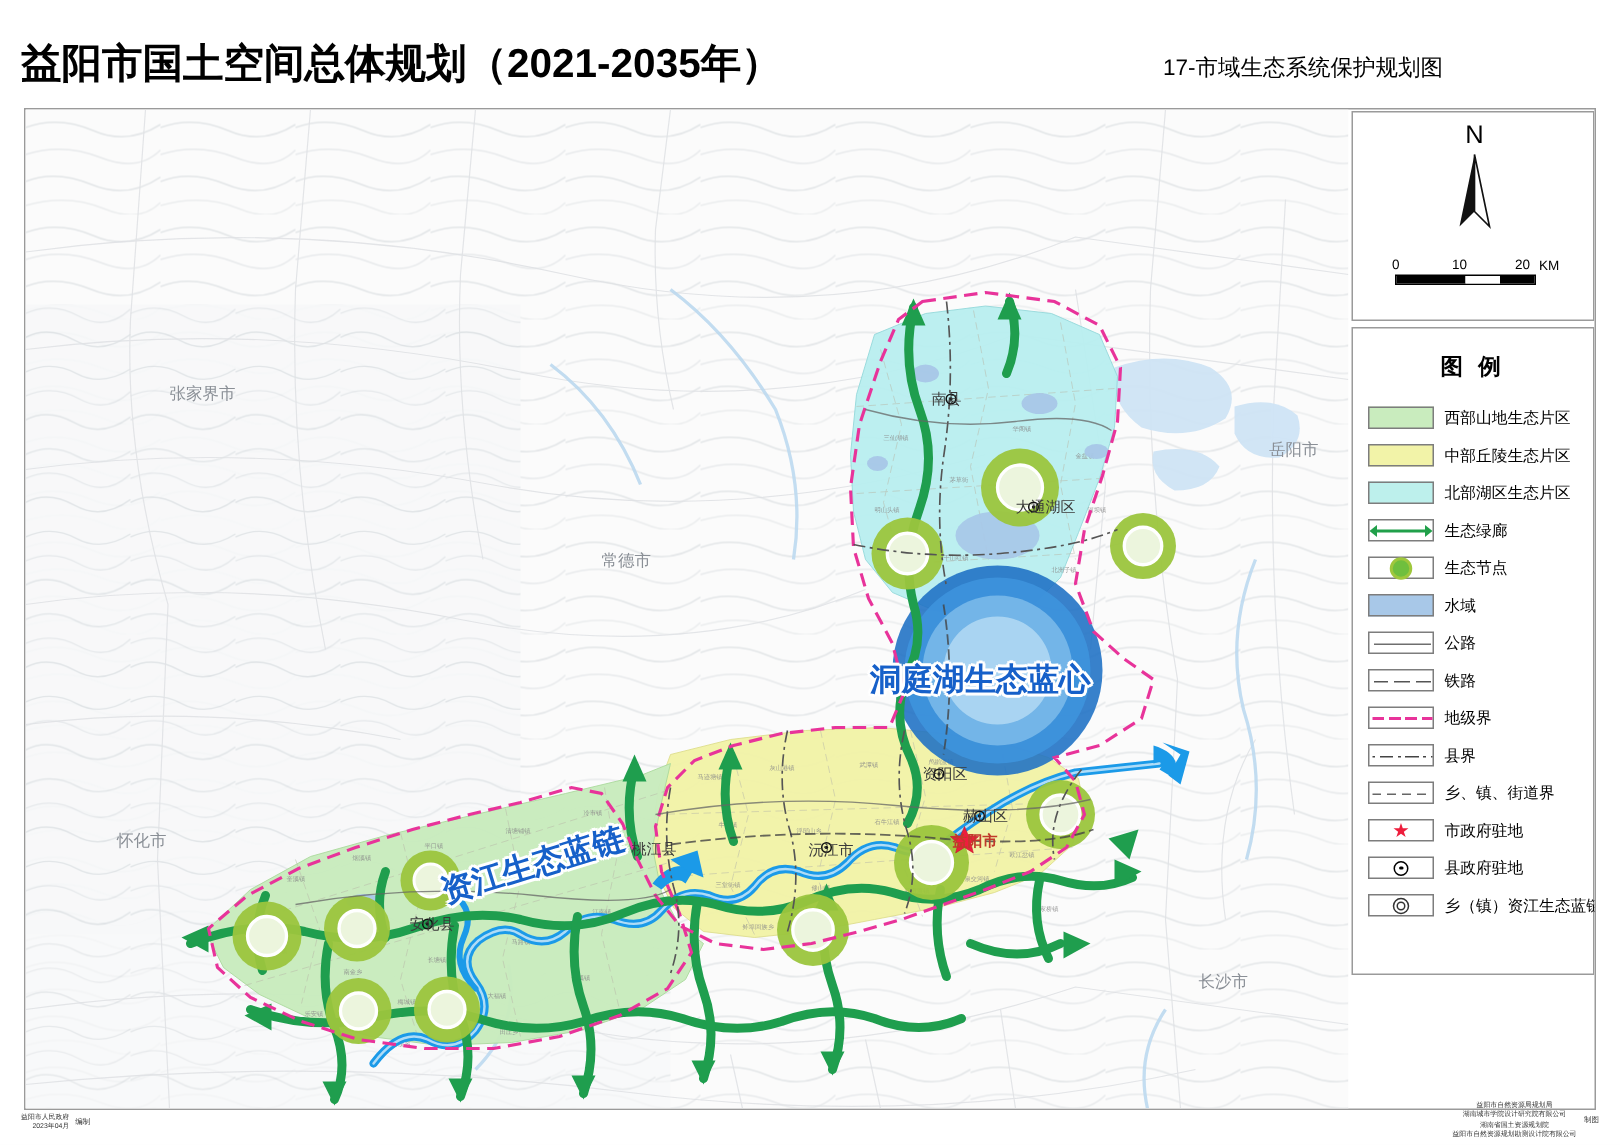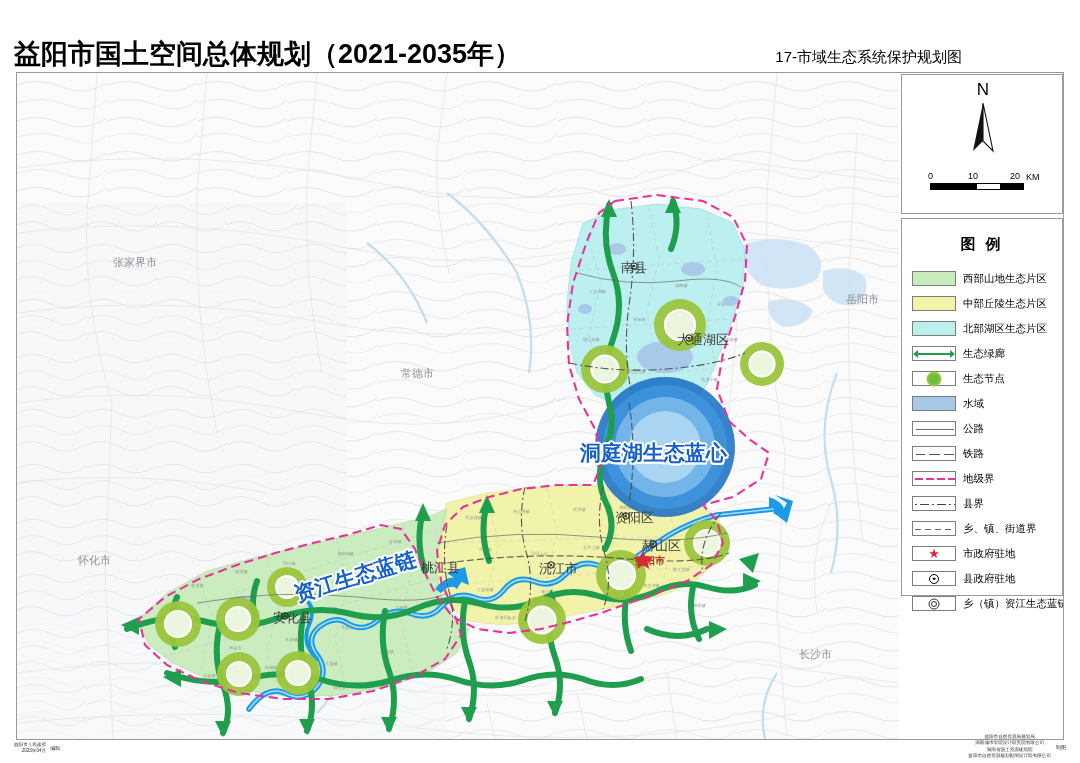--- a/index.html
+++ b/index.html
@@ -6,21 +6,21 @@
   html, body { margin:0; padding:0; }
   body {
     width:1080px; height:763px;
     background:#ffffff;
     font-family:"Liberation Sans","DejaVu Sans",sans-serif;
     overflow:hidden;
     position:relative;
   }
 
   
-  #header { position:absolute; left:0; top:12px; width:974px; height:72px; }
+  #header { position:absolute; left:0; top:0; width:974px; height:72px; }
   #title {
     position:absolute; left:14px; top:24px;
     font-size:27px; font-weight:bold; color:#000;
     letter-spacing:0px; white-space:nowrap;
   }
   #subtitle {
     position:absolute; right:12px; top:36px;
     font-size:15px; color:#000; white-space:nowrap;
   }
 
@@ -39,21 +39,21 @@
   #map-canvas svg { position:absolute; left:0; top:0; }
 
   
   #panel-north {
     position:absolute; left:884px; top:1px;
     width:162px; height:140px;
     border:1px solid #9a9a9a; background:#fff;
   }
   #panel-legend {
     position:absolute; left:884px; top:145px;
-    width:162px; height:378px;
+    width:162px; height:432px;
     border:1px solid #9a9a9a; background:#fff;
   }
 
   #north-arrow-wrap { position:absolute; left:0; top:6px; width:162px; text-align:center; }
   #north-letter { font-size:17px; font-weight:normal; color:#000; line-height:18px; }
   #scalebar-wrap { position:absolute; left:28px; top:96px; width:110px; }
   .scale-nums { position:relative; height:12px; font-size:9px; color:#000; }
   .scale-nums span { position:absolute; top:0; }
   #sn0 { left:-2px; } #sn1 { left:38px; } #sn2 { left:80px; }
   #scale-bar { position:relative; height:7px; width:94px; border:1px solid #000; display:flex; }
@@ -141,21 +141,21 @@
   #credit-right {
     position:absolute; right:14px; top:734px;
     font-size:4.6px; line-height:6.4px; color:#333; text-align:right; white-space:nowrap;
   }
   #credit-right .cr-stack { display:inline-block; vertical-align:middle; text-align:center; }
   #credit-right .cr-side { display:inline-block; vertical-align:middle; margin-left:5px; font-size:5px; }
 
   
   .mlabel { position:absolute; white-space:nowrap; pointer-events:none; }
   .city-out { font-size:11px; color:#8a8f96; }
-  .county-lab { font-size:13px; color:#3a3a3a; }
+  .county-lab { font-size:10px; color:#3a3a3a; }
   .cityname-lab { font-size:10px; color:#c0392b; font-weight:bold; }
   .big-blue {
     font-size:21px; font-weight:bold; color:#1660c9;
     text-shadow: -1.5px -1.5px 0 #fff, 1.5px -1.5px 0 #fff, -1.5px 1.5px 0 #fff, 1.5px 1.5px 0 #fff,
                  0 -2px 0 #fff, 0 2px 0 #fff, -2px 0 0 #fff, 2px 0 0 #fff;
   }
 </style>
 </head>
 <body>
 

